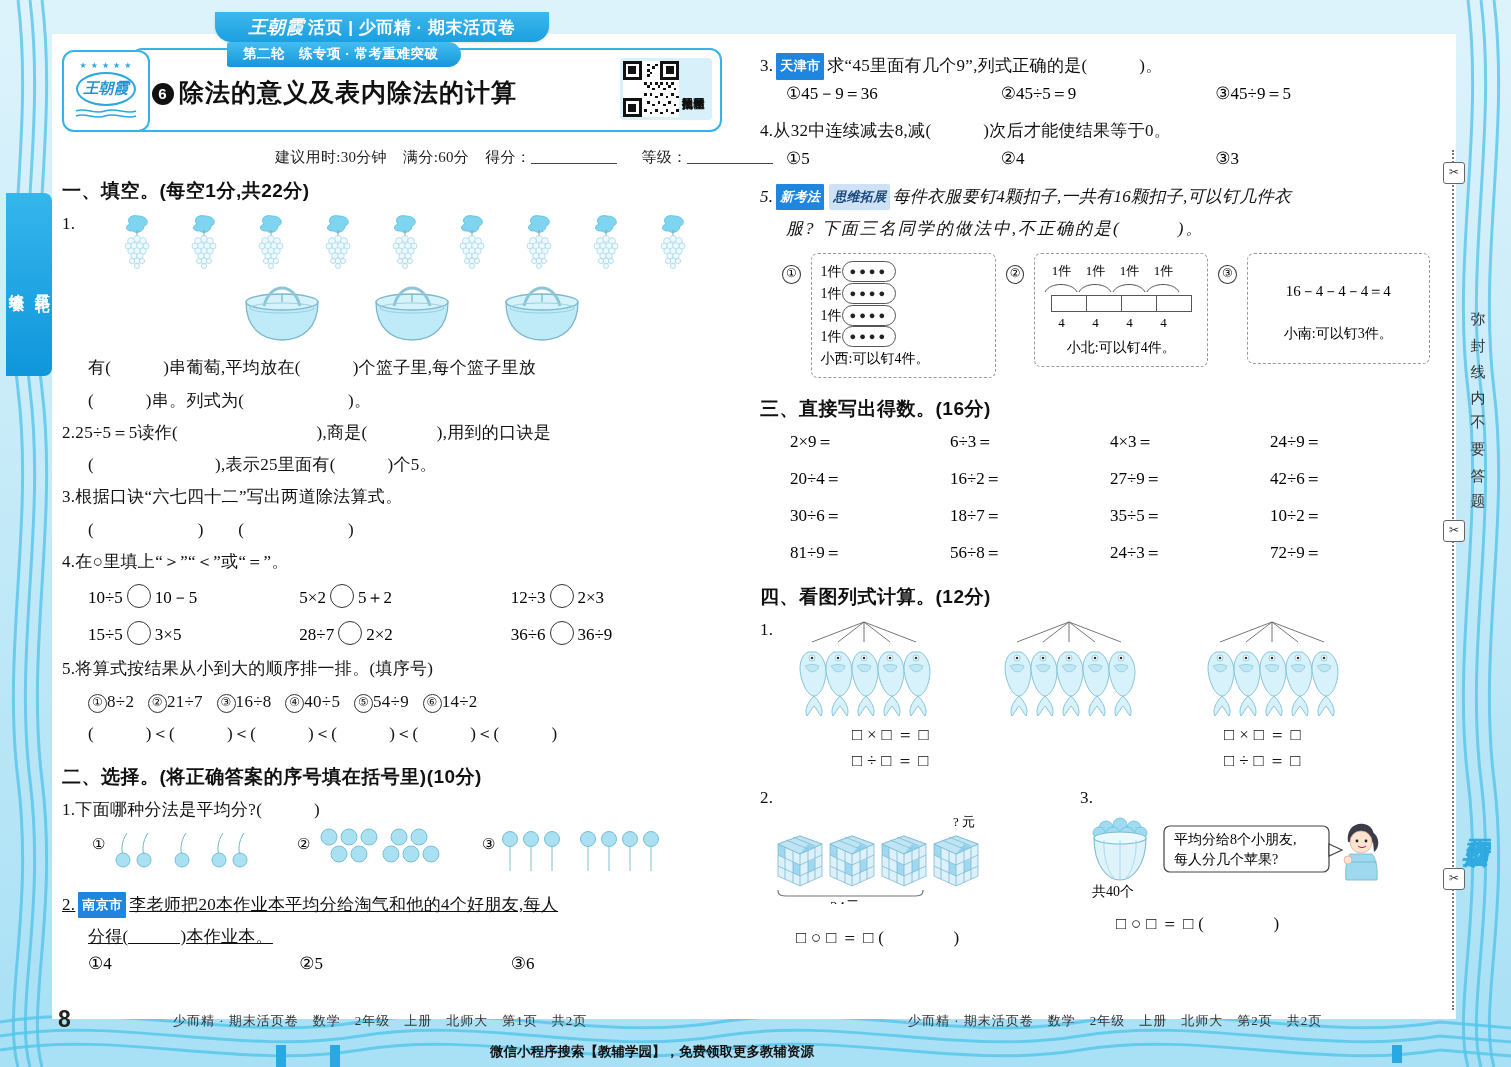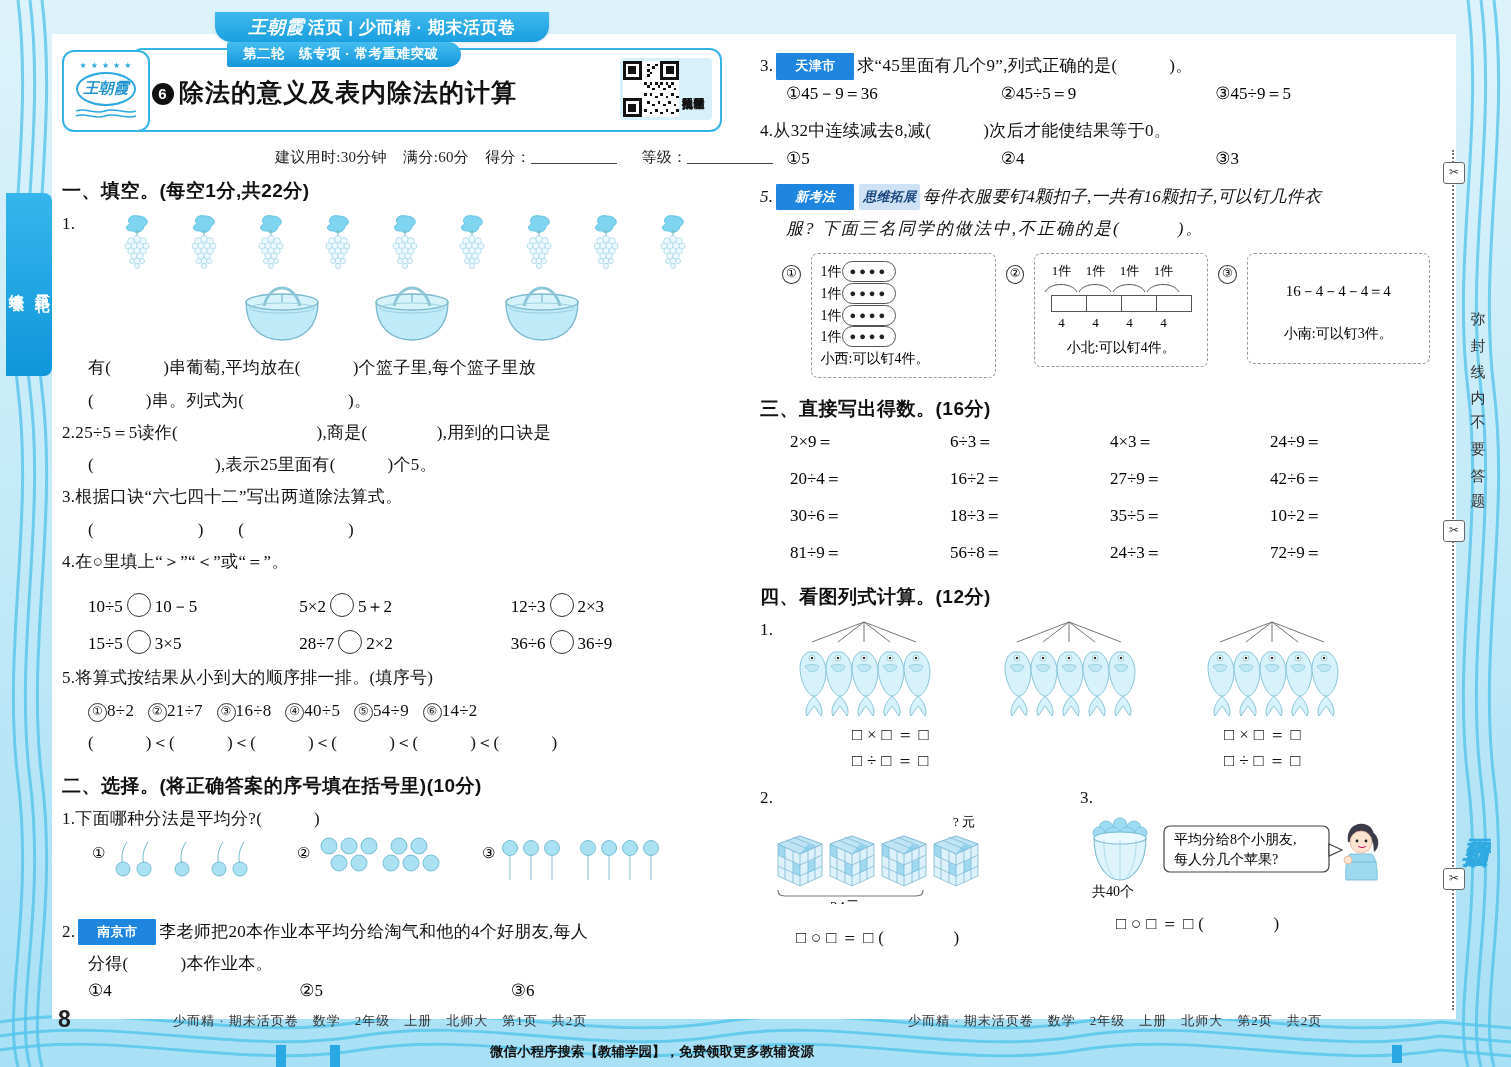--- a/index.html
+++ b/index.html
@@ -101,37 +101,37 @@
   .col{position:absolute;z-index:7;}
   .col-left{left:62px;top:178px;width:660px;}
   .col-right{left:760px;top:50px;width:670px;}
 
   .sec-h{font-size:19px;font-weight:bold;color:#111;font-family:"Liberation Sans",sans-serif;letter-spacing:.5px;margin:0 0 4px 0;}
   .q{font-size:17px;color:#111;line-height:1.9;letter-spacing:.3px;}
   .q .ql{display:inline-block;width:26px;}
   .idx{font-size:17px;}
   .tagblue{
     display:inline-block;background:#1f86e0;color:#fff;font-size:13px;font-weight:bold;
-    padding:1px 19px;border-radius:1px;margin:0 3px;vertical-align:1px;
+    padding:1px 4px;border-radius:1px;margin:0 3px;vertical-align:1px;
     font-family:"Liberation Sans",sans-serif;
   }
   .taggray{
     display:inline-block;background:#cfe2f5;color:#17457c;font-size:13px;font-weight:bold;
     padding:1px 4px;border-radius:2px;margin:0 2px;vertical-align:1px;
     font-family:"Liberation Sans",sans-serif;
   }
   .circ{display:inline-block;border:1.2px solid #333;border-radius:50%;width:17px;height:17px;
     line-height:15px;text-align:center;font-size:12px;vertical-align:1px;}
   .ocirc{display:inline-block;width:22px;height:22px;border:1.3px solid #333;border-radius:50%;vertical-align:-5px;margin:0 4px;}
   .dotted{letter-spacing:2px;}
 
   
   .grid4{display:grid;grid-template-columns:repeat(4,1fr);row-gap:14px;font-size:17px;margin-left:30px;margin-top:8px;}
   .opt3{display:grid;grid-template-columns:repeat(3,1fr);font-size:17px;margin-left:26px;}
-  .cmp3{display:grid;grid-template-columns:repeat(3,1fr);font-size:17px;margin-left:26px;row-gap:12px;margin-top:15px;}
+  .cmp3{display:grid;grid-template-columns:repeat(3,1fr);font-size:17px;margin-left:26px;row-gap:12px;margin-top:6px;}
 
   
   .optbox-row{display:flex;gap:10px;margin-left:22px;margin-top:8px;align-items:flex-start;}
   .optbox{
     border:1.4px dashed #999;border-radius:7px;padding:7px 9px;
     font-size:14px;line-height:1.55;background:#fff;
   }
   .oval-dots{
     display:inline-block;border:1.2px solid #555;border-radius:14px;padding:1px 7px;
     vertical-align:1px;letter-spacing:3px;font-size:11px;color:#222;
@@ -430,21 +430,21 @@
     <text x="390" y="22" font-size="15" font-family="Liberation Serif,serif">③</text>
     <use href="#bal2" x="414" y="4"></use>
       <use href="#bal2" x="435" y="4"></use>
       <use href="#bal2" x="456" y="4"></use>
     <use href="#bal2" x="492" y="4"></use>
       <use href="#bal2" x="513" y="4"></use>
       <use href="#bal2" x="534" y="4"></use>
       <use href="#bal2" x="555" y="4"></use>
   </svg>
 
-  <div class="q" style="margin-top:24px;">
+  <div class="q" style="margin-top:6px;text-decoration:underline;">
     <span class="idx">2.</span><span class="tagblue">南京市</span><span>李老师把20本作业本平均分给淘气和他的4个好朋友,每人</span><br>
     <span class="ql"></span><span>分得(　　　)本作业本。</span>
   </div>
   <div class="opt3">
     <div>①4</div>
     <div>②5</div>
     <div>③6</div>
   </div>
 </div>
 
@@ -529,21 +529,21 @@
   <div class="grid4">
     <div>2×9＝</div>
     <div>6÷3＝</div>
     <div>4×3＝</div>
     <div>24÷9＝</div>
     <div>20÷4＝</div>
     <div>16÷2＝</div>
     <div>27÷9＝</div>
     <div>42÷6＝</div>
     <div>30÷6＝</div>
-    <div>18÷3＝</div>
+    <div>18÷7＝</div>
     <div>35÷5＝</div>
     <div>10÷2＝</div>
     <div>81÷9＝</div>
     <div>56÷8＝</div>
     <div>24÷3＝</div>
     <div>72÷9＝</div>
   </div>
 
   <div class="sec-h" style="margin-top:20px;">四、看图列式计算。(12分)</div>
   <div class="q">1.</div>

